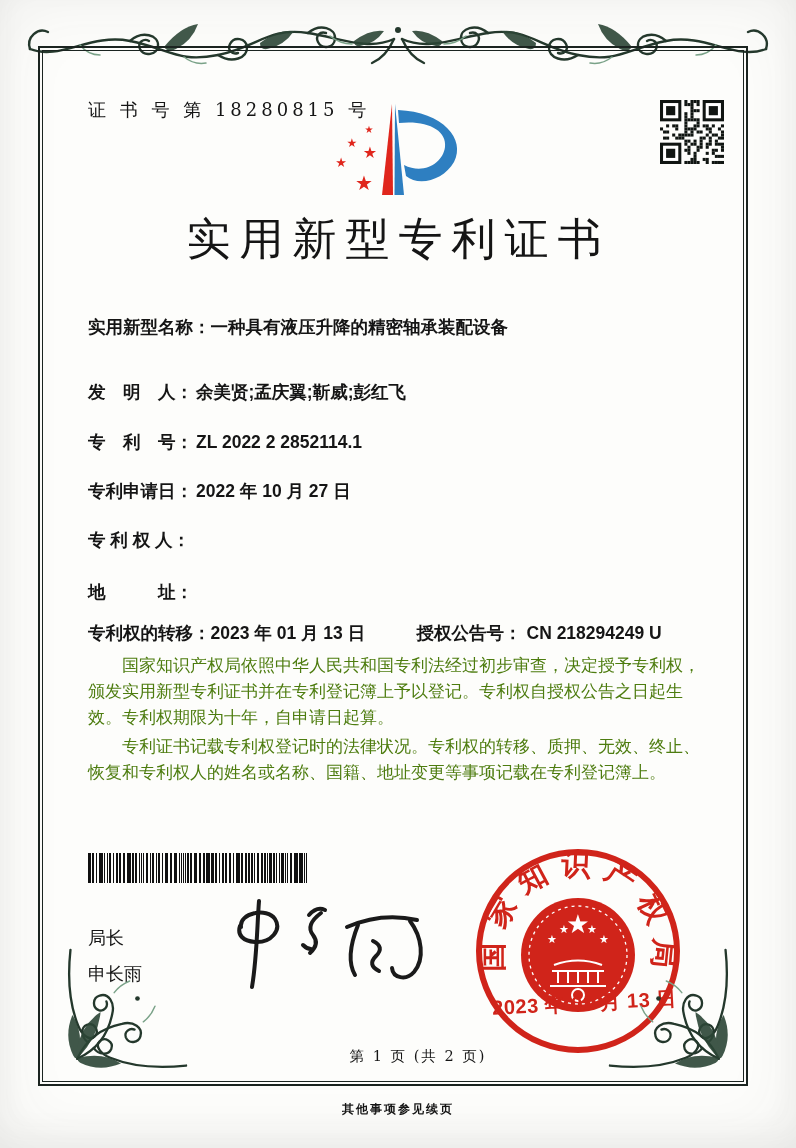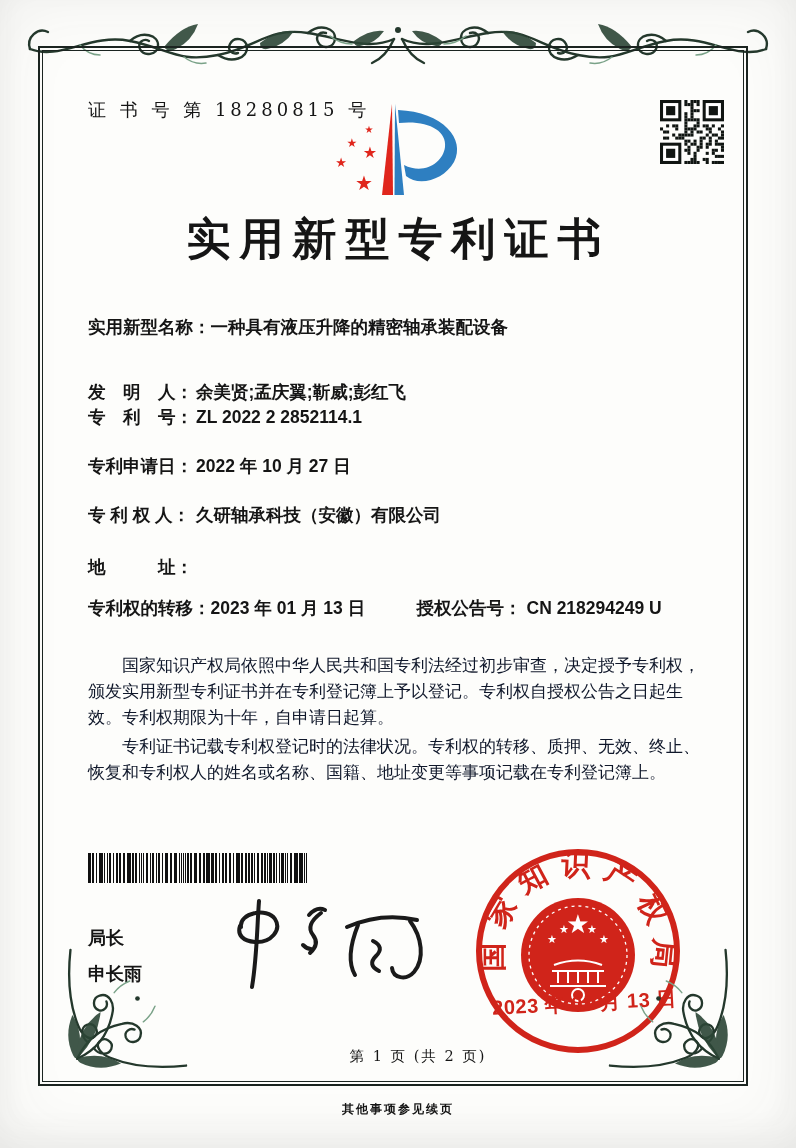--- a/index.html
+++ b/index.html
@@ -19,33 +19,33 @@
     background:#fdfdfb;overflow:hidden;
     font-family:"DejaVu Serif","Liberation Serif",serif;color:var(--ink);
     box-shadow:inset 0 0 70px rgba(60,60,50,.07), inset 0 -14px 30px rgba(60,60,50,.05);
   }
   .frame{position:absolute;left:38px;top:46px;width:710px;height:1040px;border:2.5px solid var(--border-c);}
   .frame-inner{position:absolute;inset:2px;border:1px solid var(--border-c);}
   .cert-no{position:absolute;left:88px;top:98px;font-size:18px;letter-spacing:4px;font-weight:500;}
   .logo{position:absolute;left:323px;top:97px;width:152px;height:110px;}
   .qr{position:absolute;left:660px;top:100px;width:64px;height:64px;}
   .title{position:absolute;left:0;top:210px;width:100%;text-align:center;
-    font-size:44px;font-weight:700;letter-spacing:9px;padding-left:1px;}
+    font-size:44px;font-weight:400;letter-spacing:9px;padding-left:1px;}
   .fields{position:absolute;left:88px;top:315px;width:620px;
     font-family:"Liberation Sans","DejaVu Sans",sans-serif;font-weight:700;font-size:17.5px;line-height:25px;}
   .frow{display:flex;align-items:flex-start;}
   .flabel{flex:0 0 108px;white-space:nowrap;}
   .fvalue{flex:1;}
   .fvalue.fixed{flex:0 0 206px;}
-  .mb26{margin-bottom:40px}.mb25{}.mb24{margin-bottom:24px}.mb27{margin-bottom:27px}.mb8{margin-bottom:16px}
-  .paras{position:absolute;left:88px;top:652px;width:620px;font-size:17px;line-height:26px;color:#0f172a;}
+  .mb26{margin-bottom:40px}.mb25{margin-bottom:25px}.mb24{margin-bottom:24px}.mb27{margin-bottom:27px}.mb8{margin-bottom:16px}
+  .paras{position:absolute;left:88px;top:652px;width:620px;font-size:17px;line-height:26px;color:#4d7c0f;}
   .paras p{text-indent:2em;margin-bottom:3px;}
   .barcode{position:absolute;left:88px;top:853px;width:224px;height:30px;}
   .director{position:absolute;left:88px;top:920px;font-family:"Liberation Sans","DejaVu Sans",sans-serif;
-    font-weight:700;font-size:18px;line-height:36px;}
+    font-weight:400;font-size:18px;line-height:36px;}
   .signature{position:absolute;left:205px;top:893px;width:235px;height:102px;}
   .seal{position:absolute;left:468px;top:843px;width:220px;height:220px;}
   .seal-date{position:absolute;left:482px;top:990px;width:205px;text-align:center;
     color:var(--seal-red);font-weight:700;font-size:20px;transform:rotate(-3deg);
     font-family:"Liberation Sans","DejaVu Sans",sans-serif;letter-spacing:.5px;}
   .page-info{position:absolute;left:0;top:1047px;width:100%;text-align:center;font-size:14.5px;letter-spacing:2px;padding-left:40px;}
   .cont-note{position:absolute;left:0;top:1101px;width:100%;text-align:center;font-size:12px;font-weight:700;letter-spacing:2px;}
   .band{position:absolute;left:24px;top:11px;width:748px;height:58px;}
   .corner-orn{position:absolute;width:136px;height:136px;}
   .corner-orn.right{left:608px;top:948px;}
@@ -245,21 +245,20 @@
     <div class="frow mb24">
       <span class="flabel">专　利　号：</span>
       <span class="fvalue">ZL 2022 2 2852114.1</span>
     </div>
     <div class="frow mb24">
       <span class="flabel">专利申请日：</span>
       <span class="fvalue">2022 年 10 月 27 日</span>
     </div>
     <div class="frow mb27">
       <span class="flabel">专 利 权 人：</span>
-      <span class="fvalue">久研轴承科技（安徽）有限公司</span>
     </div>
     <div class="frow mb8">
       <span class="flabel">地　　　址：</span>
     </div>
     <div class="frow">
       <span class="flabel">专利权的转移：</span>
       <span class="fvalue fixed">2023 年 01 月 13 日</span>
       <span class="flabel" style="flex-basis:110px">授权公告号：</span>
       <span class="fvalue">CN 218294249 U</span>
     </div>

